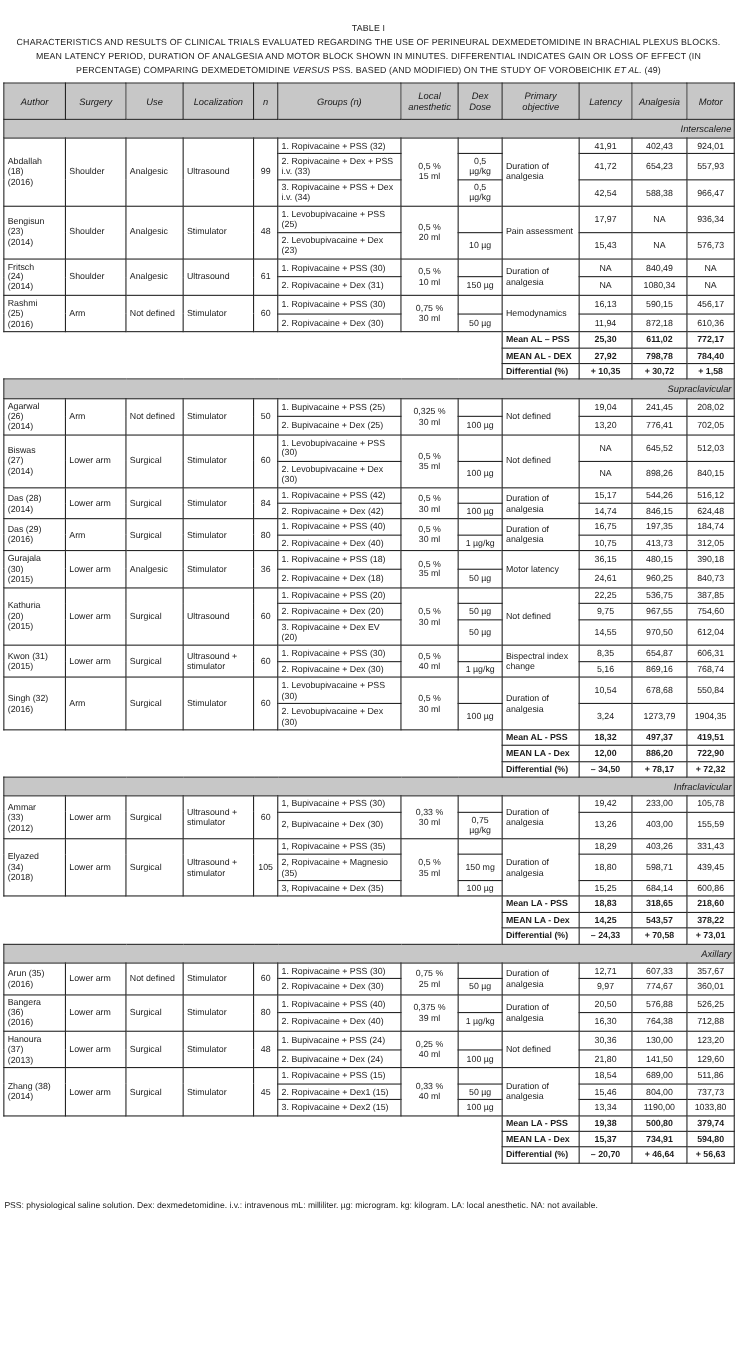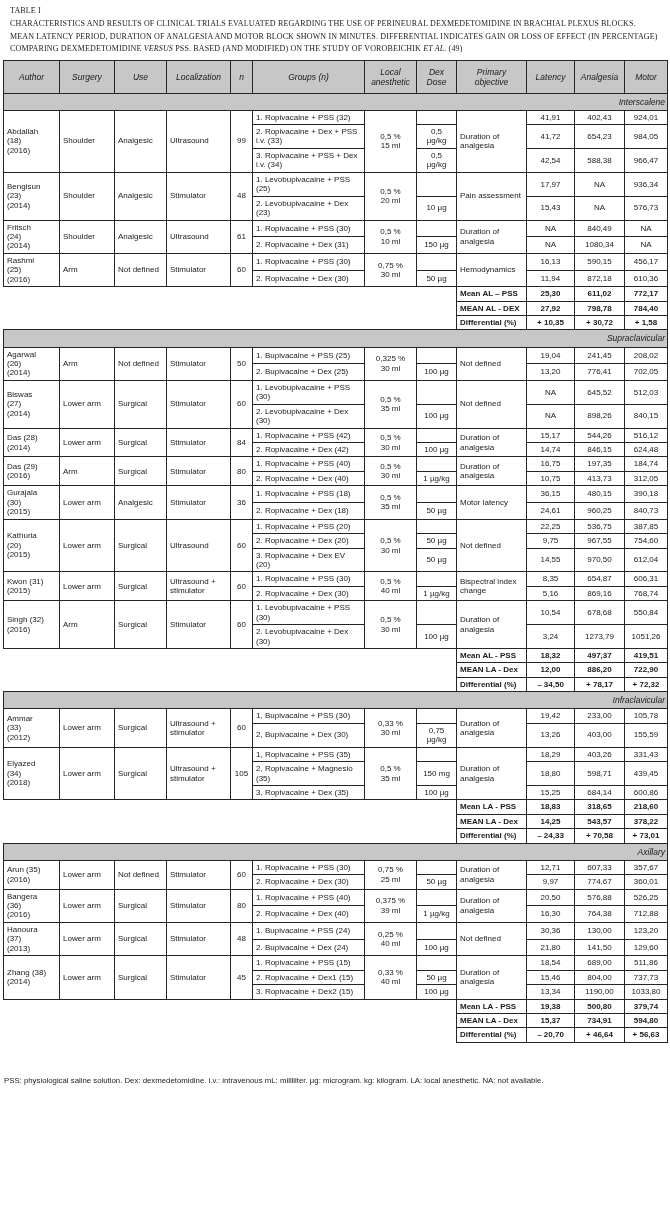--- a/index.html
+++ b/index.html
@@ -1,17 +1,17 @@
 <!DOCTYPE html>
 <html><head>
 <meta charset="utf-8">
 <style>
   html,body{margin:0;padding:0;background:#fff;}
   body{width:670px;font-family:"Liberation Sans",sans-serif;color:#1a1a1a;}
-  .title-block{padding:5px 10px 4px;font-size:8px;line-height:1.55;letter-spacing:.15px;font-family:Liberation Serif, serif;}
+  .title-block{text-align:center;padding:20px 10px 4px;font-size:8px;line-height:1.55;letter-spacing:.15px;}
   .title-label{display:block;margin-bottom:1px;}
   table{border-collapse:collapse;width:664px;margin:0 3px;table-layout:fixed;padding-left:28px;}
   td{border:1px solid #262626;font-size:8px;line-height:1.18;padding:2px 3px;vertical-align:middle;
      overflow:hidden;word-wrap:break-word;white-space:pre-line;}
   tr.hdr td{background:#c7c7c7;font-style:italic;text-align:center;font-size:8.5px;padding:6px 2px;}
   tr.sect td{background:#c7c7c7;font-style:italic;text-align:right;padding:3px 2px;font-size:8.5px;}
   td.c-n,td.c-anes,td.c-dose,td.c-num{text-align:center;}
   td.c-auth,td.c-surg,td.c-use,td.c-loc,td.c-grp,td.c-obj{text-align:left;}
   tr.summary td{font-weight:bold;}
   td.blank{border:none;background:#fff;}
@@ -73,21 +73,21 @@
         <td class="c-obj" rowspan="3">Duration of analgesia</td>
         <td class="c-num">41,91</td>
         <td class="c-num">402,43</td>
         <td class="c-num">924,01</td>
       </tr>
       <tr>
         <td class="c-grp">2. Ropivacaine + Dex + PSS i.v. (33)</td>
         <td class="c-dose">0,5 µg/kg</td>
         <td class="c-num">41,72</td>
         <td class="c-num">654,23</td>
-        <td class="c-num">984,05</td>
+        <td class="c-num">557,93</td>
       </tr>
       <tr>
         <td class="c-grp">3. Ropivacaine + PSS + Dex i.v. (34)</td>
         <td class="c-dose">0,5 µg/kg</td>
         <td class="c-num">42,54</td>
         <td class="c-num">588,38</td>
         <td class="c-num">966,47</td>
       </tr>
       <tr>
         <td class="c-auth" rowspan="2">Bengisun
@@ -371,21 +371,21 @@
         <td class="c-obj" rowspan="2">Duration of analgesia</td>
         <td class="c-num">10,54</td>
         <td class="c-num">678,68</td>
         <td class="c-num">550,84</td>
       </tr>
       <tr>
         <td class="c-grp">2. Levobupivacaine + Dex (30)</td>
         <td class="c-dose">100 µg</td>
         <td class="c-num">3,24</td>
         <td class="c-num">1273,79</td>
-        <td class="c-num">1051,26</td>
+        <td class="c-num">1904,35</td>
       </tr>
       <tr class="summary">
         <td class="blank" colspan="8"></td>
         <td class="c-obj">Mean AL - PSS</td>
         <td class="c-num">18,32</td>
         <td class="c-num">497,37</td>
         <td class="c-num">419,51</td>
       </tr>
       <tr class="summary">
         <td class="blank" colspan="8"></td>

